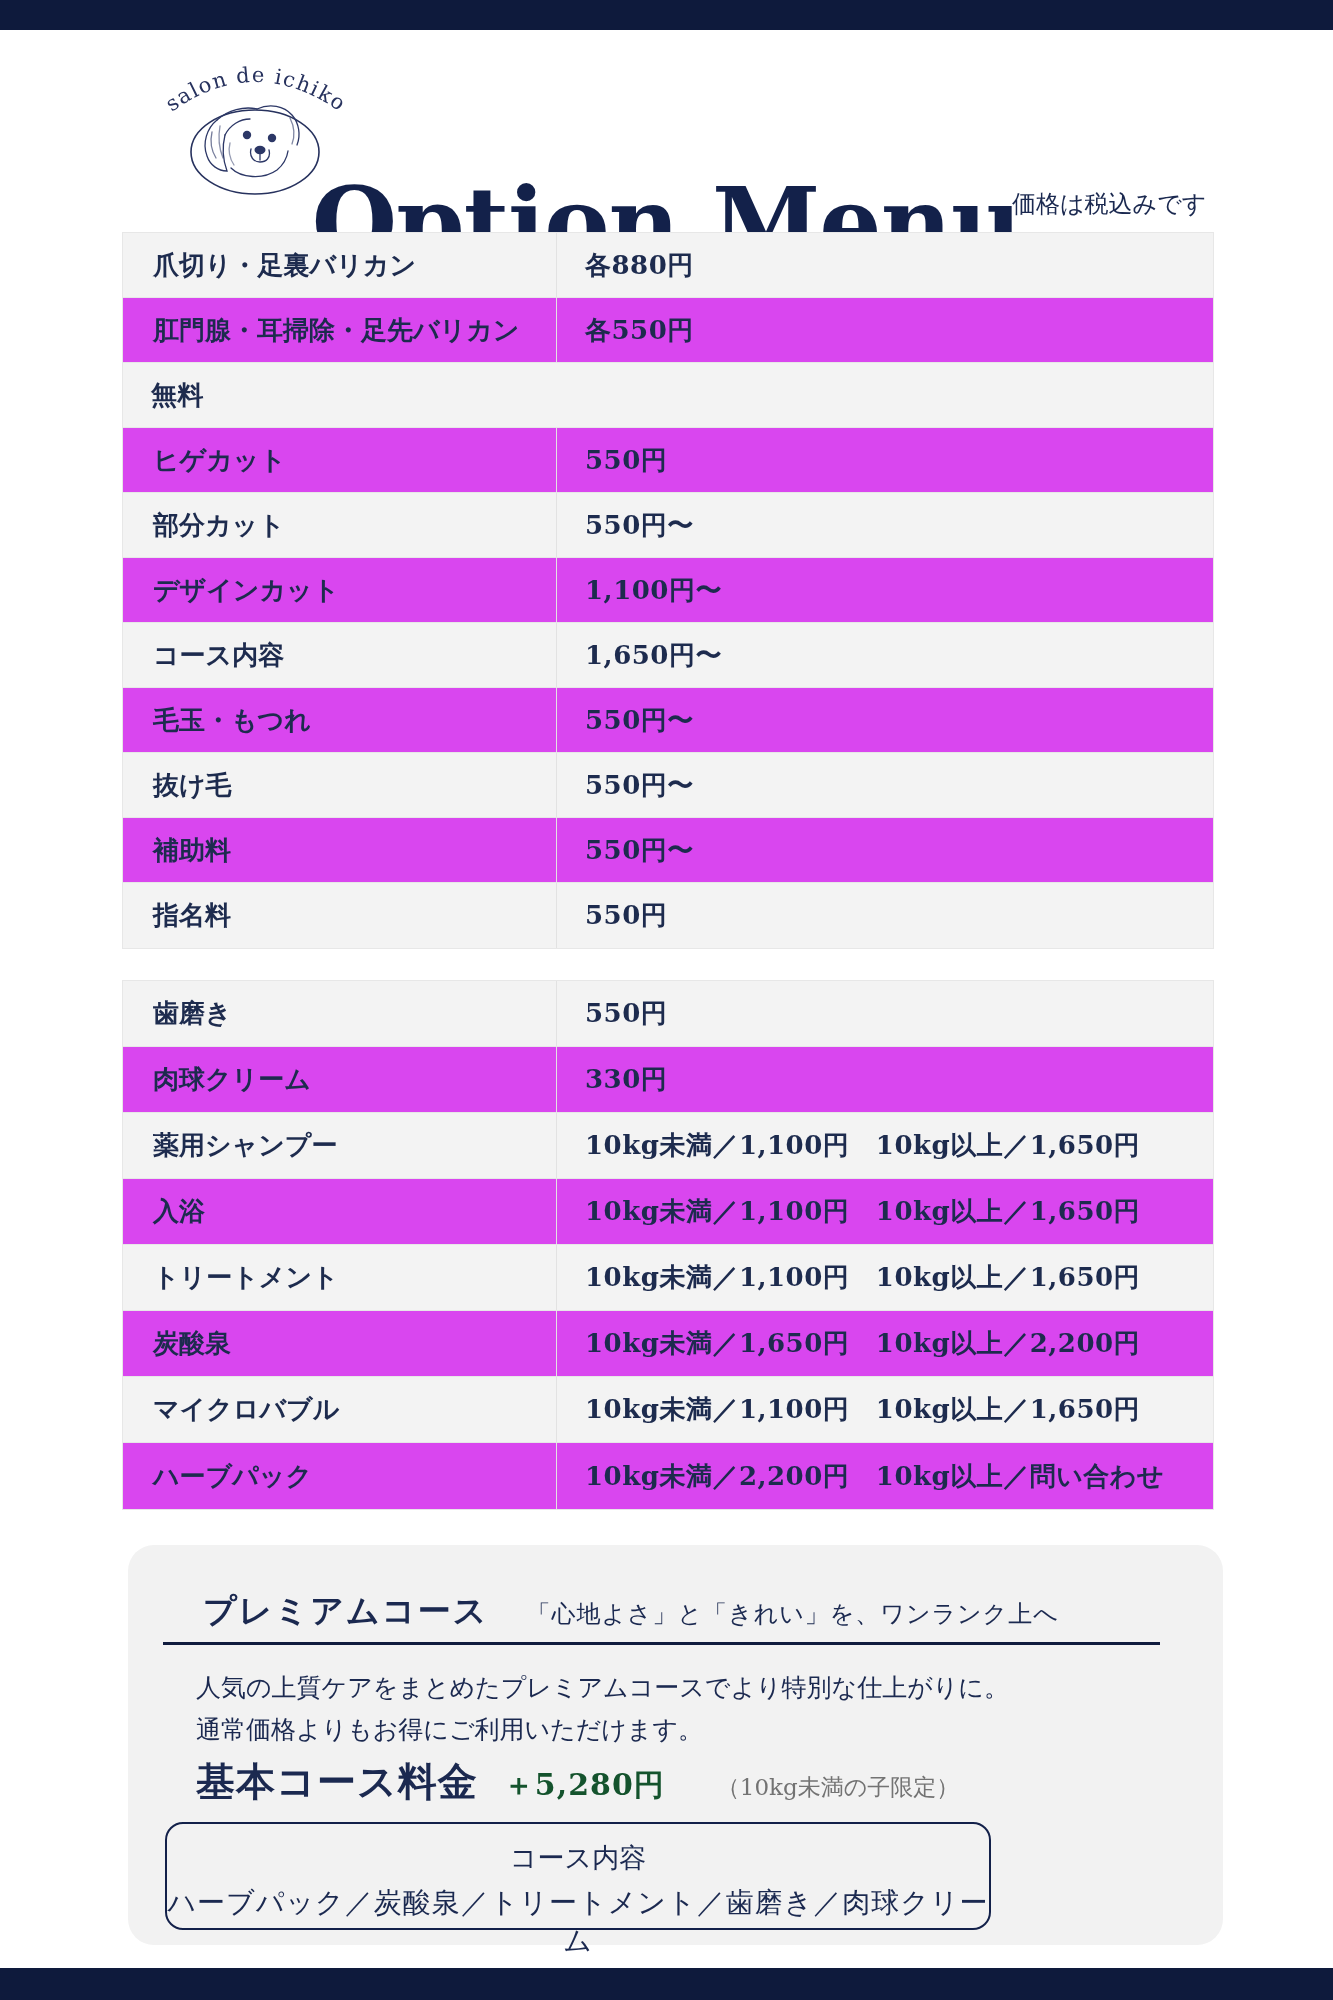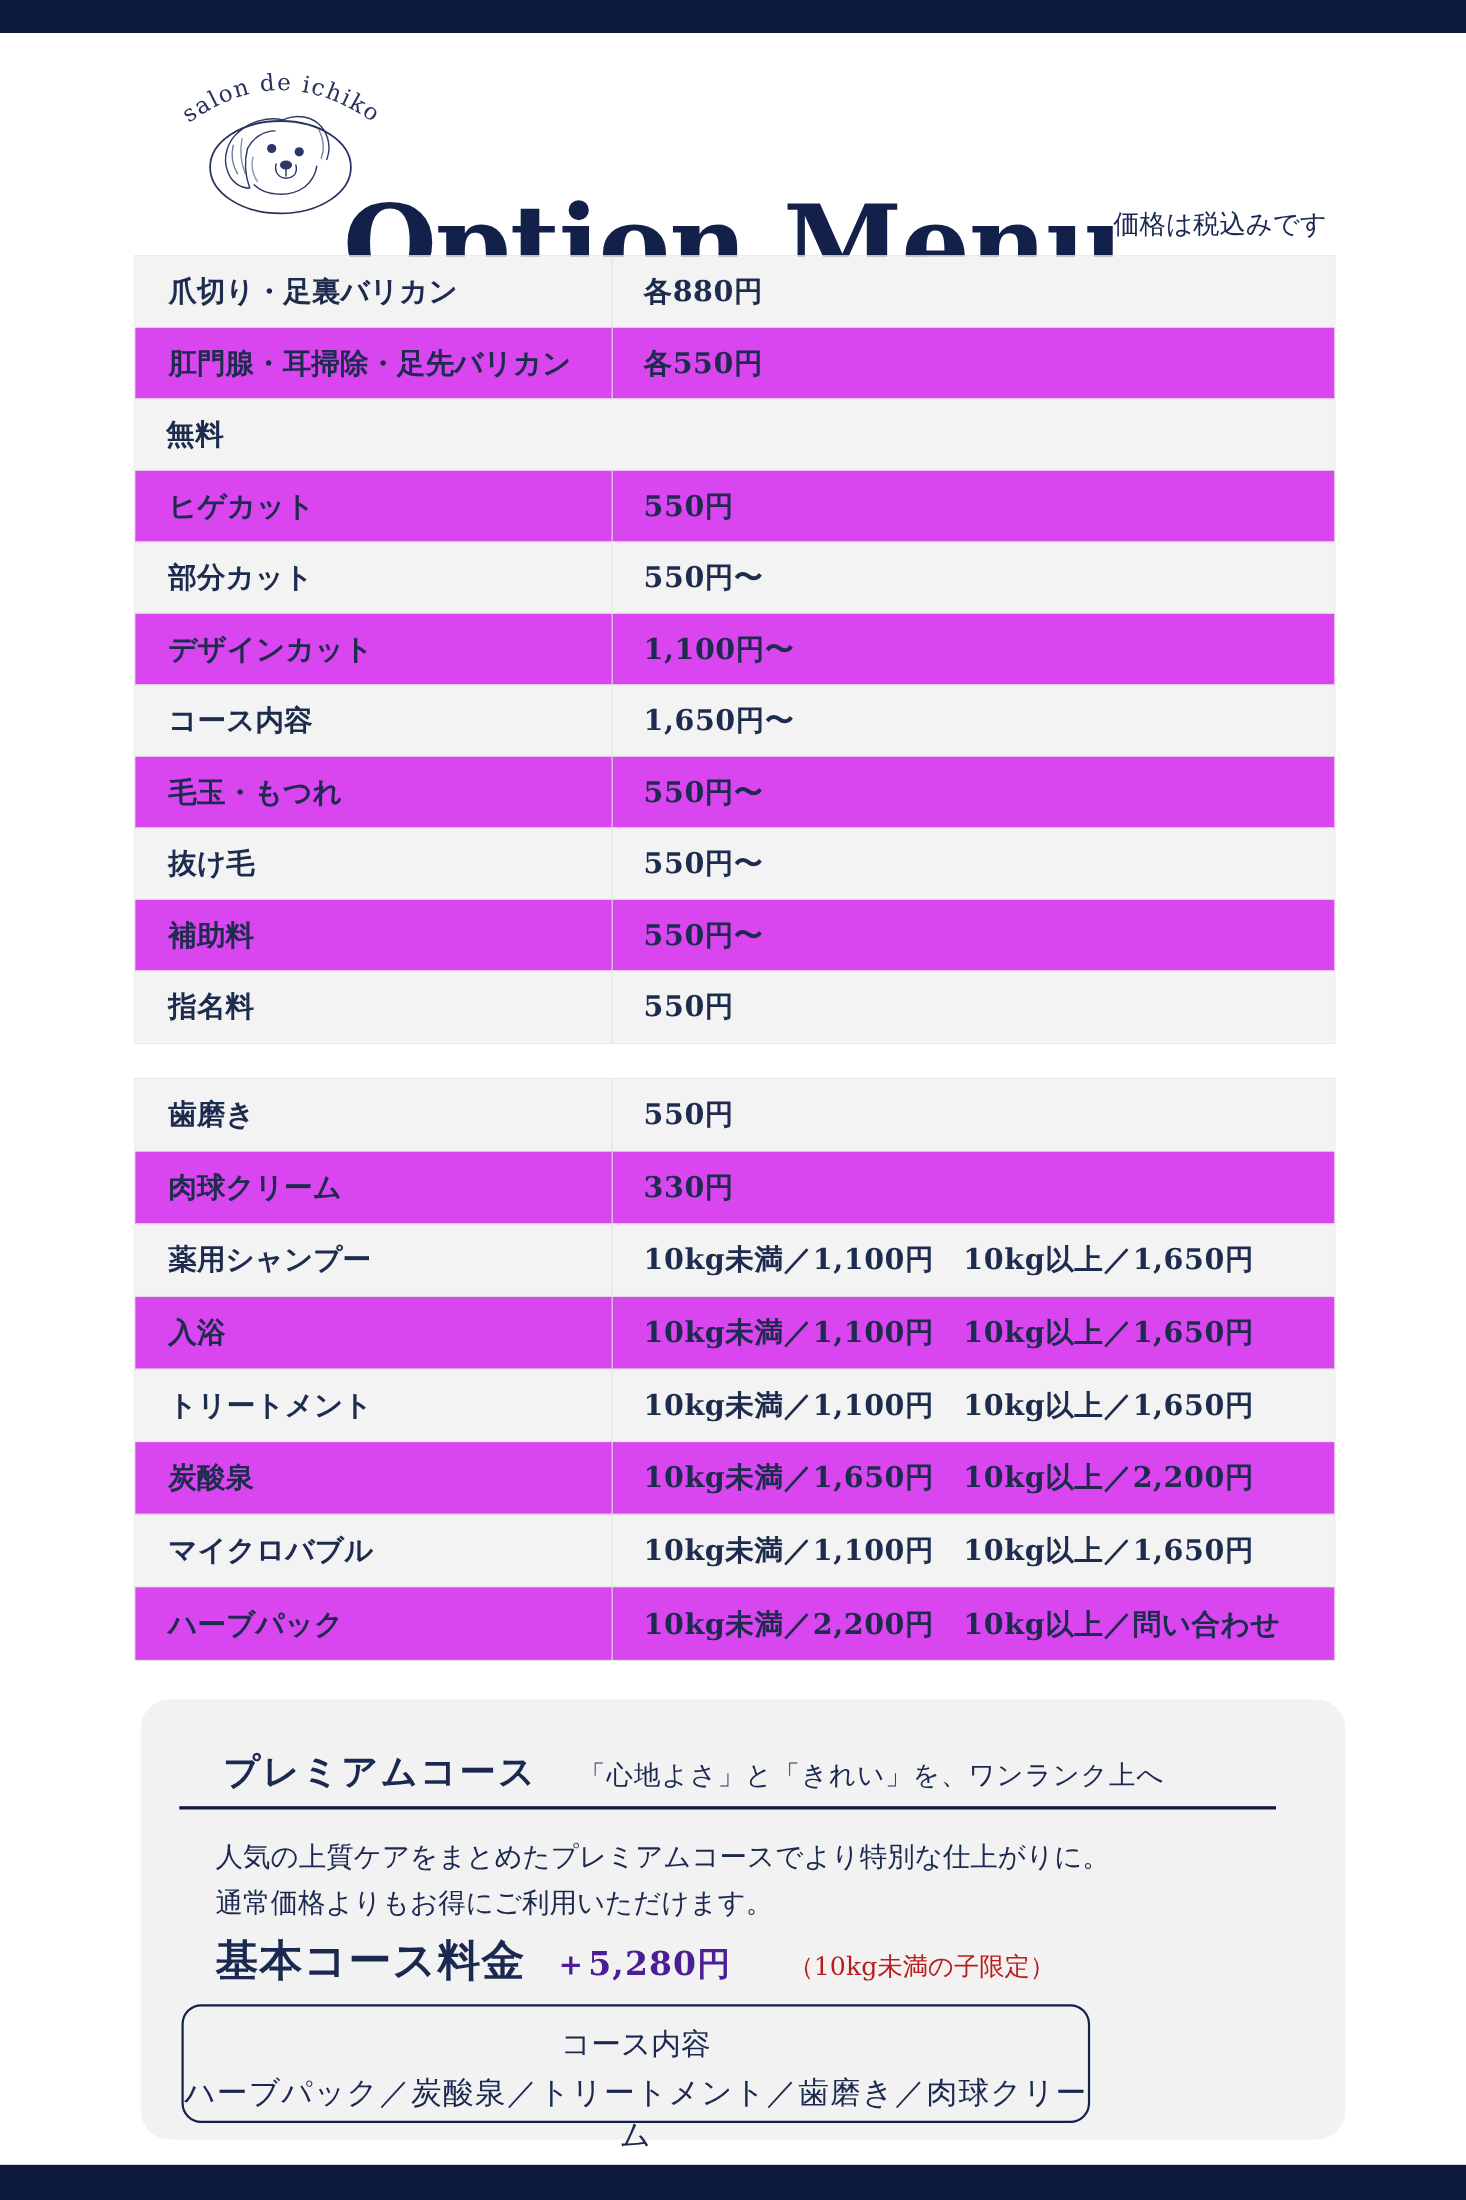--- a/index.html
+++ b/index.html
@@ -36,22 +36,22 @@
     position:absolute;left:128px;top:1545px;width:1095px;height:400px;
     background:#f2f2f2;border-radius:26px;box-sizing:border-box;
   }
   .premium-head{position:absolute;left:75px;top:44px;display:flex;align-items:baseline;gap:38px;white-space:nowrap;}
   .premium-title{font-size:33px;font-weight:bold;color:#1b2950;letter-spacing:2px;}
   .premium-tagline{font-size:24px;color:#1b2950;letter-spacing:1px;}
   .premium-divider{position:absolute;left:35px;top:97px;width:997px;height:3px;background:#101c3e;}
   .premium-desc{position:absolute;left:68px;top:122px;font-size:25px;line-height:42px;color:#1b2950;}
   .premium-price-row{position:absolute;left:68px;top:210px;display:flex;align-items:baseline;white-space:nowrap;}
   .price-label{font-size:39px;font-weight:bold;color:#1b2950;letter-spacing:1px;}
-  .price-value{font-size:30px;font-weight:bold;color:#4c1d95;margin-left:26px;letter-spacing:1px;}
-  .price-note{font-size:23px;color:#b91c1c;margin-left:52px;}
+  .price-value{font-size:30px;font-weight:bold;color:#14532d;margin-left:26px;letter-spacing:1px;}
+  .price-note{font-size:23px;color:#737373;margin-left:52px;}
   .course-box{
     position:absolute;left:37px;top:277px;width:826px;height:108px;box-sizing:border-box;
     border:2px solid #13214a;border-radius:18px;text-align:center;
   }
   .course-box-title{margin-top:16px;font-size:27px;color:#1b2950;}
   .course-box-items{margin-top:8px;font-size:28px;color:#1b2950;letter-spacing:1px;}
 </style>
 </head>
 <body>
 

